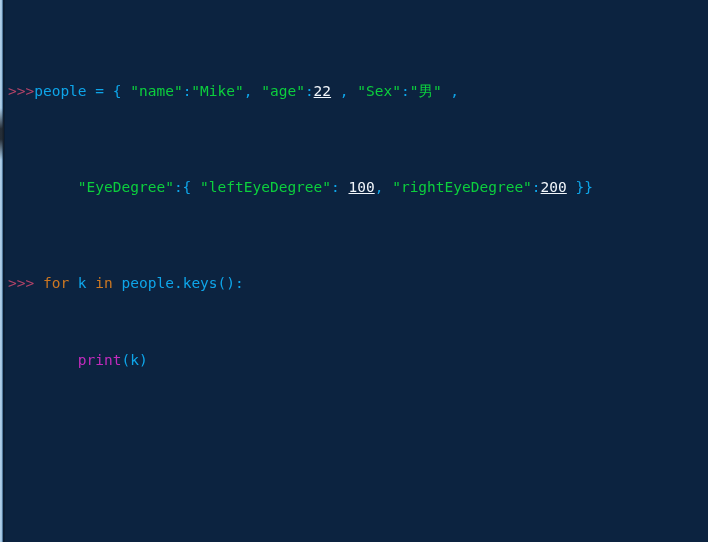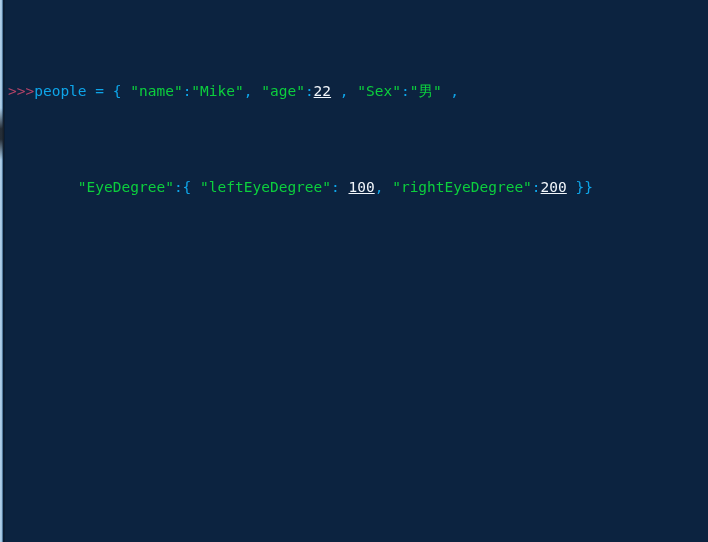--- a/index.html
+++ b/index.html
@@ -92,21 +92,23 @@
 
     <div id="console-lines">
 
       
       <div class="line"><span class="prompt">&gt;&gt;&gt;</span><span class="plain">people = { </span><span class="str">"name"</span><span class="plain">:</span><span class="str">"Mike"</span><span class="plain">, </span><span class="str">"age"</span><span class="plain">:</span><span class="num">22</span><span class="plain"> , </span><span class="str">"Sex"</span><span class="plain">:</span><span class="str">"男"</span><span class="plain"> ,</span></div>
 
       
       <div class="line"><span class="plain">        </span><span class="str">"EyeDegree"</span><span class="plain">:{ </span><span class="str">"leftEyeDegree"</span><span class="plain">: </span><span class="num">100</span><span class="plain">, </span><span class="str">"rightEyeDegree"</span><span class="plain">:</span><span class="num">200</span><span class="plain"> }}</span></div>
 
       
+      <div class="line"><span class="prompt">&gt;&gt;&gt;</span><span class="plain"> </span><span class="kw">for</span><span class="plain"> k </span><span class="kw">in</span><span class="plain"> people.keys():</span></div>
 
+      <div class="line"><span class="plain">        </span><span class="fn">print</span><span class="plain">(k)</span></div>
 
       <div class="line">&nbsp;</div>
       <div class="line">&nbsp;</div>
       
 
       
       
       
       
 

